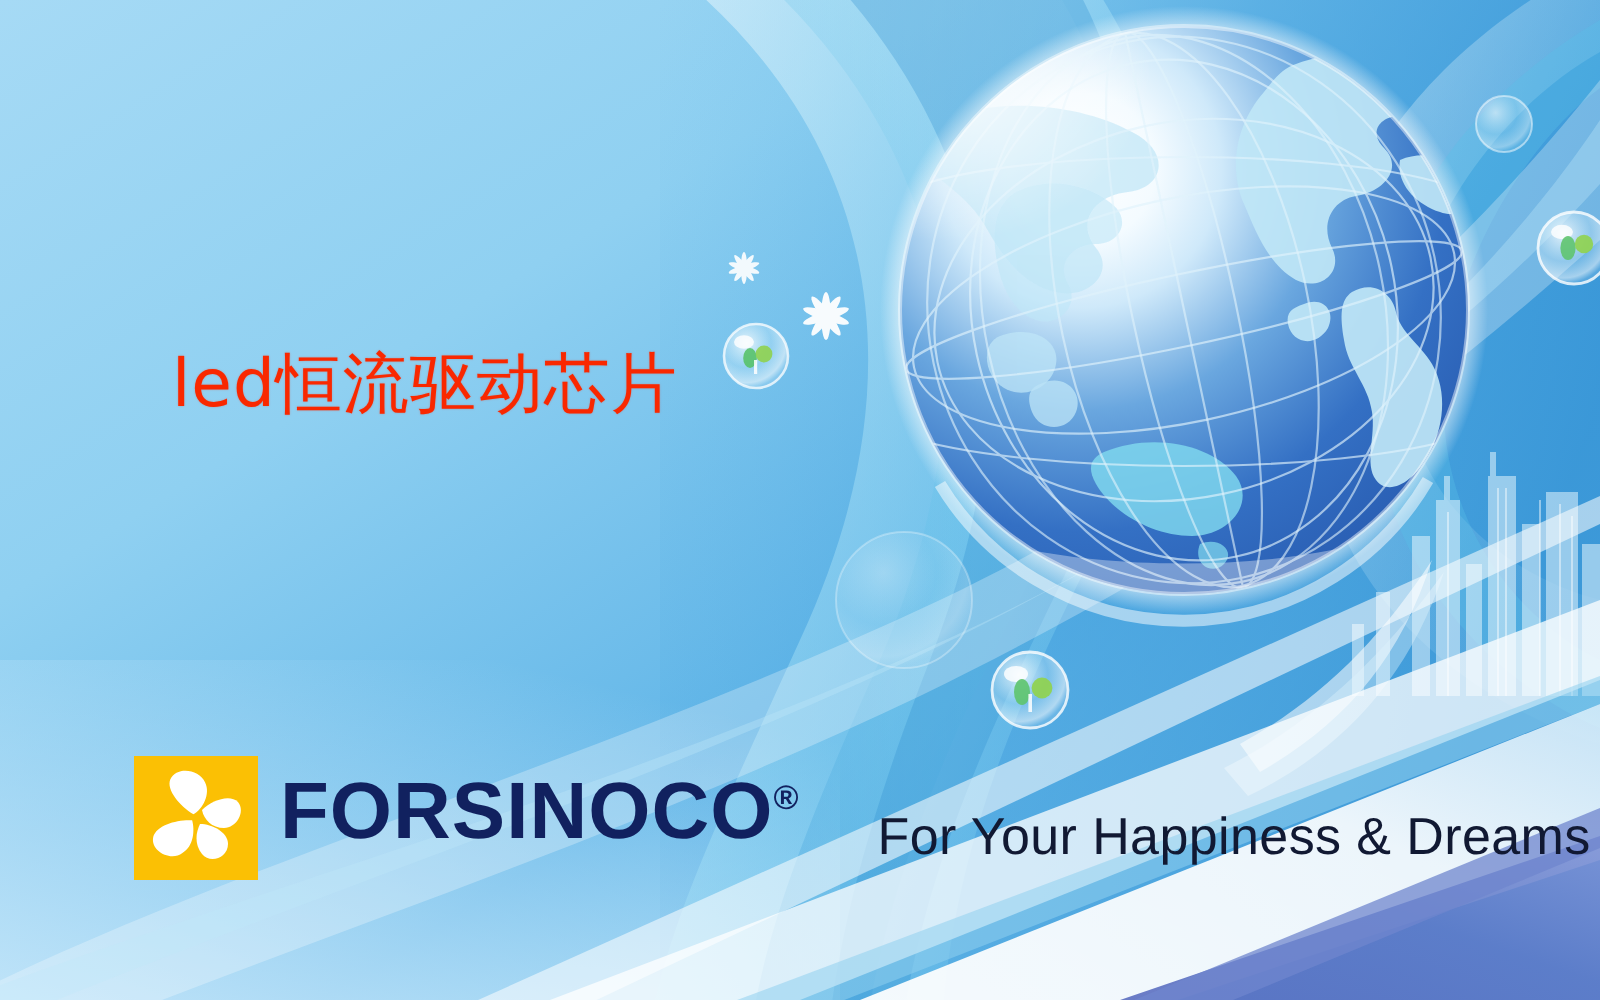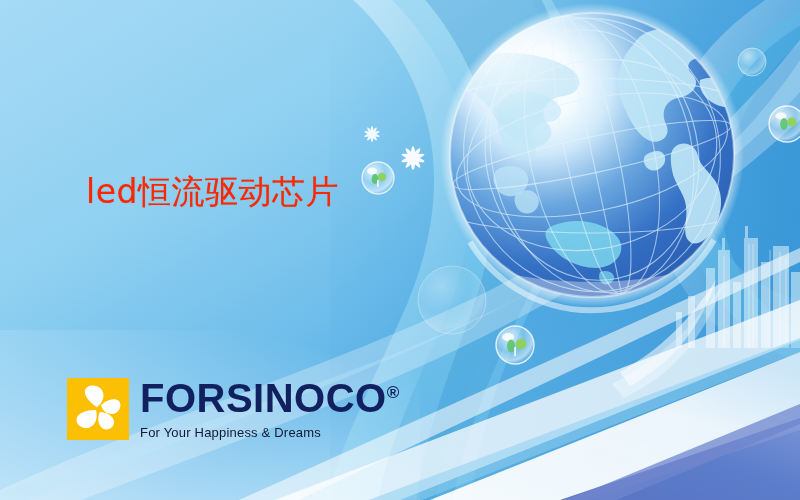--- a/index.html
+++ b/index.html
@@ -57,44 +57,45 @@
   .logo-mark {
     width: 62px;
     height: 62px;
     background: #fbc004;
     flex: none;
     position: relative;
   }
   .logo-mark svg { display: block; }
   .logo-text {
     display: flex;
-    flex-direction: column;
+    flex-direction: row;
     justify-content: center;
     line-height: 1;
+    gap: 39px;
   }
   .brand {
     font-family: "Liberation Sans", "DejaVu Sans", sans-serif;
     font-weight: bold;
     font-size: 40px;
     letter-spacing: 0.5px;
     color: #11215f;
     line-height: 0.98;
     white-space: nowrap;
   }
   .brand .reg {
     font-size: 17px;
     vertical-align: super;
     line-height: 1;
   }
   .tagline {
     font-family: "Liberation Sans", "DejaVu Sans", sans-serif;
-    font-size: 13px;
+    font-size: 26px;
     color: #111933;
     letter-spacing: 0.2px;
-    margin-top: 8px;
+    margin-top: 18px;
     white-space: nowrap;
   }
 </style>
 </head>
 <body>
 
 <div id="banner">
 
   <svg class="layer" viewBox="0 0 800 500" preserveAspectRatio="none" xmlns="http://www.w3.org/2000/svg">
     <defs>

